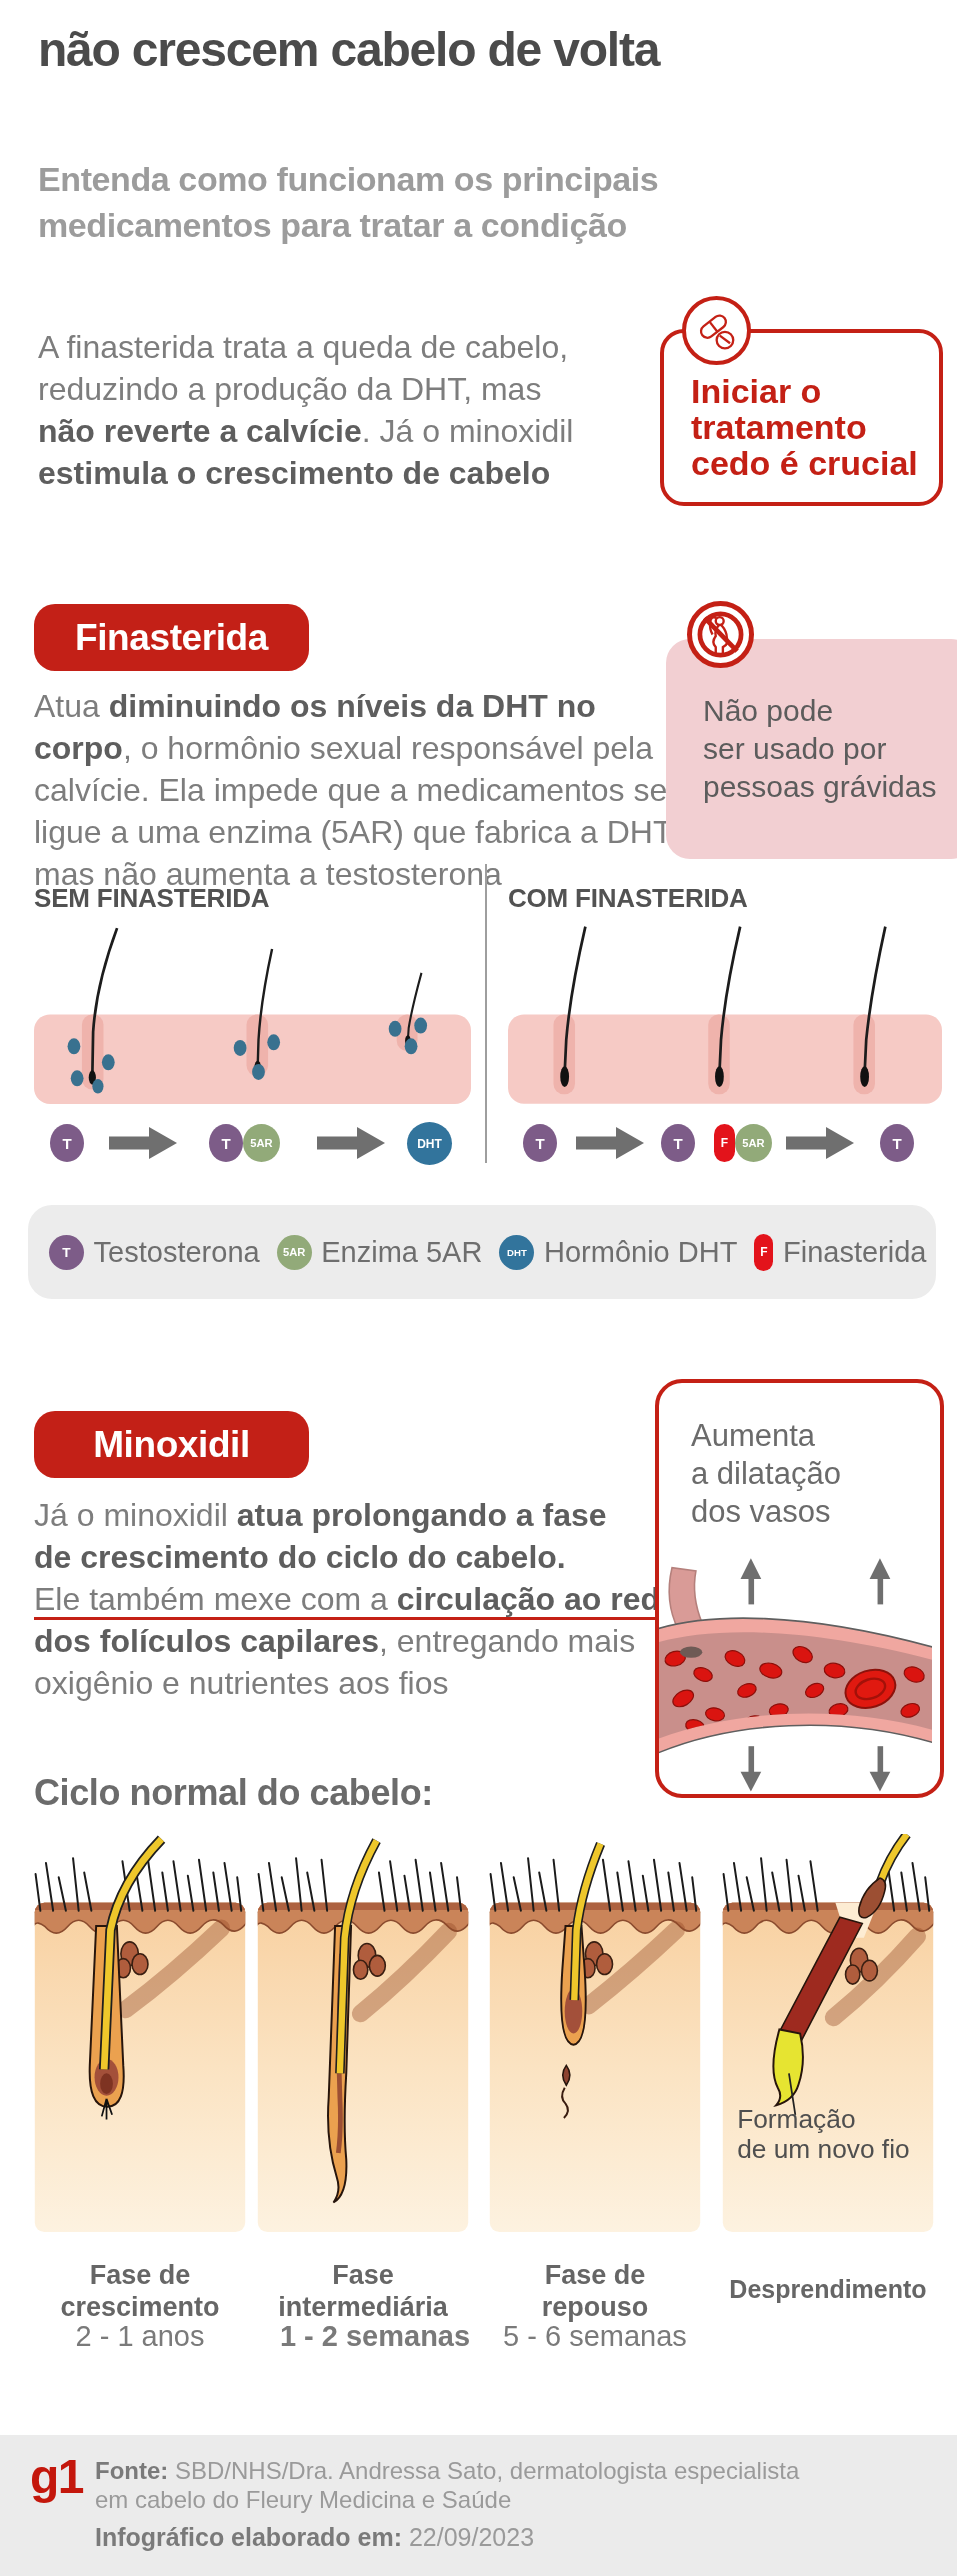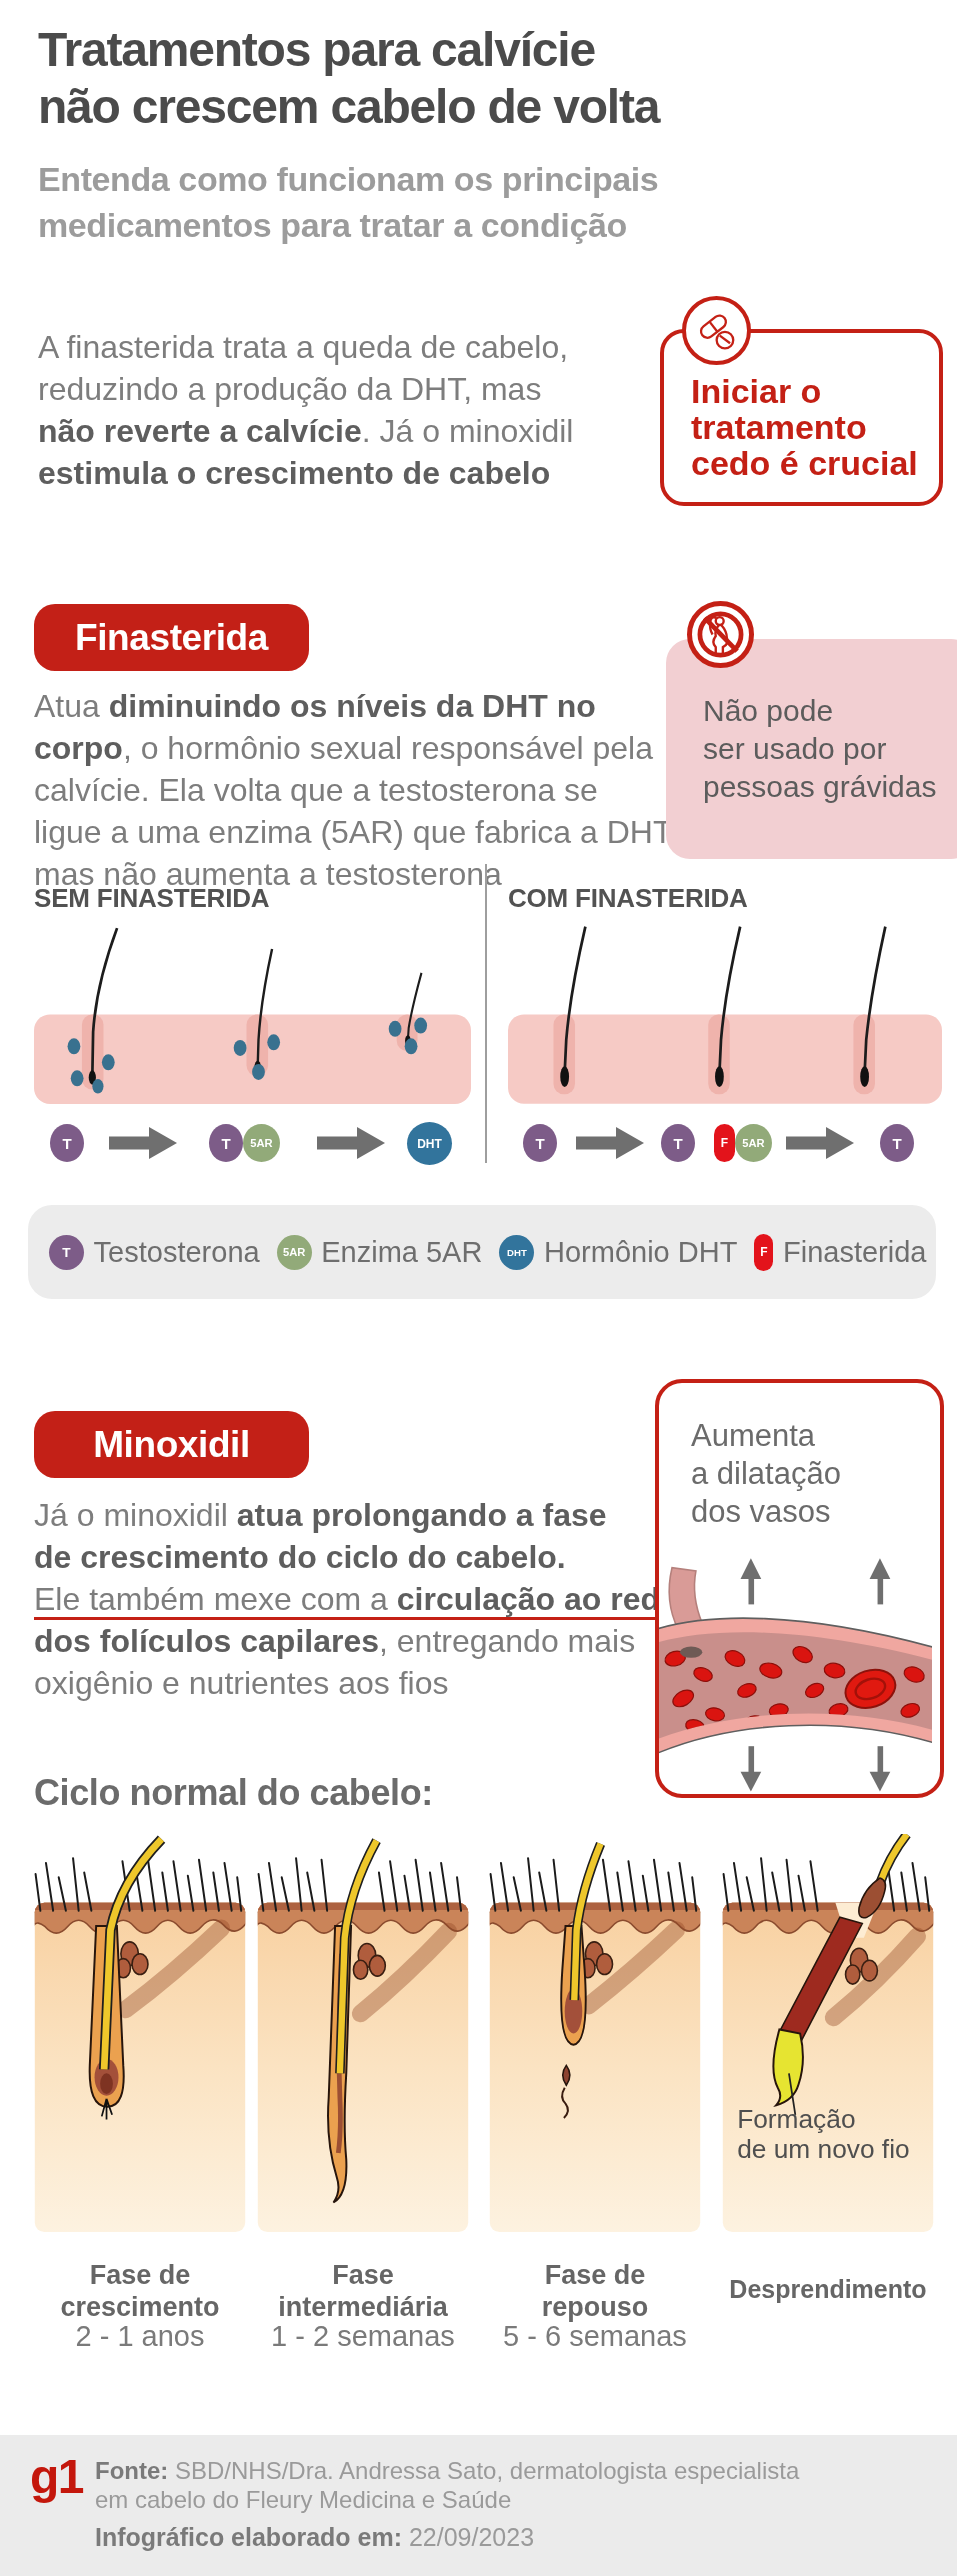--- a/index.html
+++ b/index.html
@@ -62,21 +62,20 @@
   .footer-src{position:absolute;left:95px;top:21px;font-size:24px;line-height:29px;color:#9a9a9a;}
   .footer-info{position:absolute;left:95px;top:88px;font-size:25px;color:#9a9a9a;}
   .fw{font-weight:700;color:#7a7a7a;}
 </style>
 </head>
 <body>
 
 <div id="page">
 
   <div class="abs" style="left:38px;top:21px;">
-    <div class="title-line">Tratamentos para calvície</div>
     <div class="title-line">não crescem cabelo de volta</div>
   </div>
   <div class="abs" style="left:38px;top:156px;">
     <div class="subtitle-line">Entenda como funcionam os principais</div>
     <div class="subtitle-line">medicamentos para tratar a condição</div>
   </div>
 
   <div class="abs para" style="left:38px;top:326px;">
     <div><span>A finasterida trata a queda de cabelo,</span></div>
     <div><span>reduzindo a produção da DHT, mas</span></div>
@@ -103,21 +102,21 @@
       <div>cedo é crucial</div>
     </div>
   </div>
 
   <div class="abs badge" style="left:34px;top:604px;">
     <span>Finasterida</span>
   </div>
   <div class="abs para" style="left:34px;top:685px;">
     <div><span>Atua </span><span class="b">diminuindo os níveis da DHT no</span></div>
     <div><span class="b">corpo</span><span>, o hormônio sexual responsável pela</span></div>
-    <div><span>calvície. Ela volta que a testosterona se</span></div>
+    <div><span>calvície. Ela impede que a medicamentos se</span></div>
     <div><span>ligue a uma enzima (5AR) que fabrica a DHT,</span></div>
     <div><span>mas não aumenta a testosterona</span></div>
   </div>
 
   <div class="abs pinkbox" style="left:666px;top:639px;">
     <div class="preg-circle">
       <svg width="57" height="57" viewBox="0 0 72 72">
         <circle cx="36" cy="36" r="26" fill="#fff" stroke="#c42015" stroke-width="6"></circle>
         <g stroke="#c42015" stroke-width="3" fill="none">
           <circle cx="35" cy="19" r="5"></circle>
@@ -448,21 +447,21 @@
       <div>intermediária</div>
   </div>
   <div class="phase-label" style="left:489px;top:2259px;">
     <div>Fase de</div>
       <div>repouso</div>
   </div>
   <div class="phase-label single" style="left:722px;top:2273px;">
     <div>Desprendimento</div>
   </div>
   <div class="phase-duration" style="left:34px;top:2320px;">2 - 1 anos</div>
-  <div class="phase-duration" style="left:257px;top:2320px;">1 - 2 semanas</div>
+  <div class="phase-duration" style="left:269px;top:2320px;font-weight:bold;">1 - 2 semanas</div>
   <div class="phase-duration" style="left:489px;top:2320px;">5 - 6 semanas</div>
 
   <div class="abs footer">
     <div class="g1-logo">g1</div>
     <div class="footer-src">
       <div><span class="fw">Fonte:</span> <span>SBD/NHS/Dra. Andressa Sato, dermatologista especialista</span></div>
       <div><span>em cabelo do Fleury Medicina e Saúde</span></div>
     </div>
     <div class="footer-info">
       <span class="fw">Infográfico elaborado em:</span>

